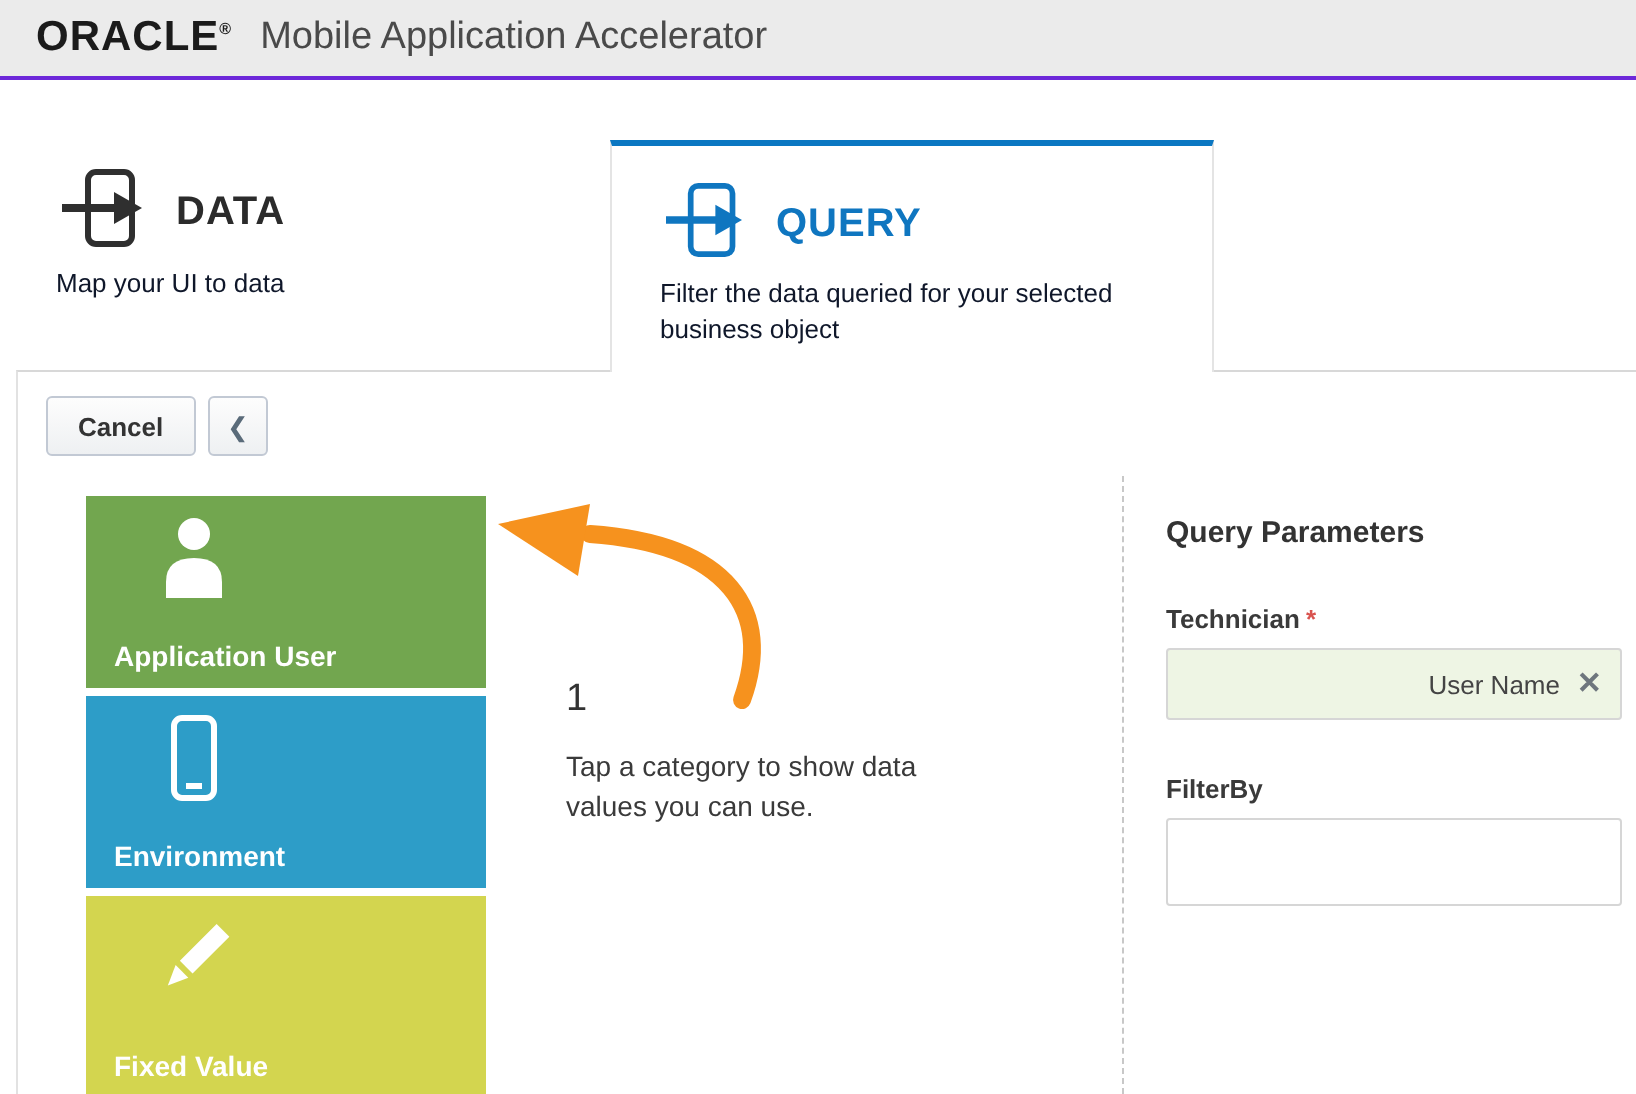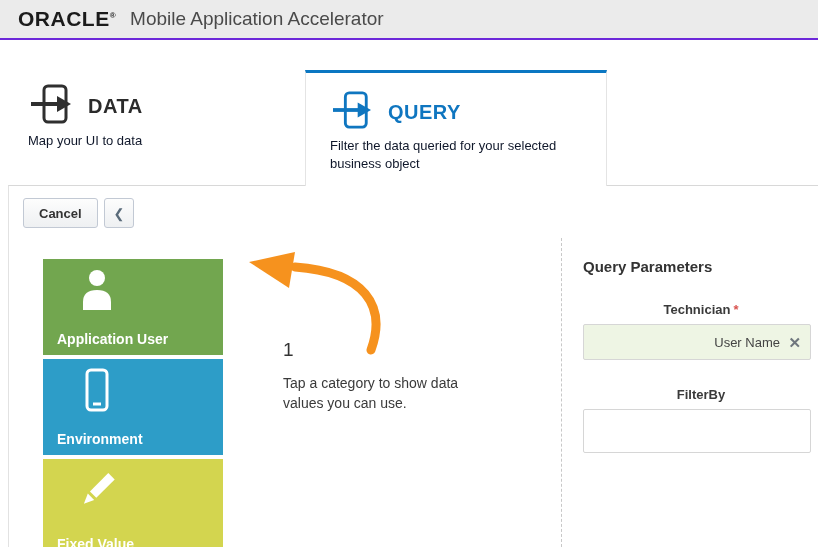--- a/index.html
+++ b/index.html
@@ -31,40 +31,40 @@
     border-top: 1px solid #d8d8d8; border-left: 1px solid #e2e2e2; background: #fff; }
 
   .btn { position: absolute; top: 12px; height: 30px; background: linear-gradient(#fdfdfd, #eef0f2);
     border: 1px solid #c2c9d4; border-radius: 3px; font-size: 13px; font-weight: bold; color: #333;
     display: flex; align-items: center; justify-content: center; cursor: pointer;
     font-family: "Liberation Sans", sans-serif; }
   .btn-cancel { left: 14px; padding: 0 15px; }
   .btn-back { left: 95px; width: 30px; color: #5a6b7a; font-weight: normal; font-size: 13px; }
 
   
-  .tile { position: absolute; left: 34px; width: 180px; height: 96px; color: #fff; cursor: pointer; margin-top: 11px; }
+  .tile { position: absolute; left: 34px; width: 200px; height: 96px; color: #fff; cursor: pointer; }
   .tile-1 { top: 62px; background: #72a64f; }
   .tile-2 { top: 162px; background: #2d9dc8; }
   .tile-3 { top: 262px; height: 101px; background: #d3d54f; }
   .tile-icon { position: absolute; top: 9px; left: 34px; }
   .tile-label { position: absolute; left: 14px; bottom: 8px; font-weight: bold; font-size: 14px; }
 
   
   .tutorial-arrow { position: absolute; left: 228px; top: 62px; }
   .hint { position: absolute; left: 274px; top: 153px; width: 215px; color: #333; }
   .hint-step { font-size: 19px; margin-bottom: 12px; }
   .hint-text { font-size: 14px; line-height: 1.45; color: #3a3a3a; }
 
   
   .divider { position: absolute; left: 552px; top: 52px; bottom: 0; width: 0; border-left: 1px dashed #c8c8c8; }
 
   
   .qp { position: absolute; left: 574px; top: 60px; width: 236px; margin-top: 12px; }
   .qp-title { font-size: 15px; font-weight: bold; color: #333; }
-  .field-label { margin-top: 27px; font-size: 13px; font-weight: bold; color: #3a3a3a; text-align: center; }
+  .field-label { margin-top: 27px; font-size: 13px; font-weight: bold; color: #3a3a3a; }
   .req { color: #d9534f; margin-left: 3px; font-size: 13px; }
   .input-wrap { position: relative; margin-top: 7px; width: 228px; }
   .text-input { width: 228px; height: 36px; border: 1px solid #d6d6d6; border-radius: 2px;
     font-size: 13px; color: #444; padding: 0 30px 0 12px; font-family: "Liberation Sans", sans-serif; text-align: right; }
   .input-green { background: #eef5e4; }
   .input-tall { height: 44px; background: #fff; padding-right: 12px; }
   .clear-x { position: absolute; right: 10px; top: 50%; transform: translateY(-50%);
     color: #6e767d; font-size: 15px; font-weight: bold; cursor: pointer; line-height: 1; }
 </style>
 </head>

